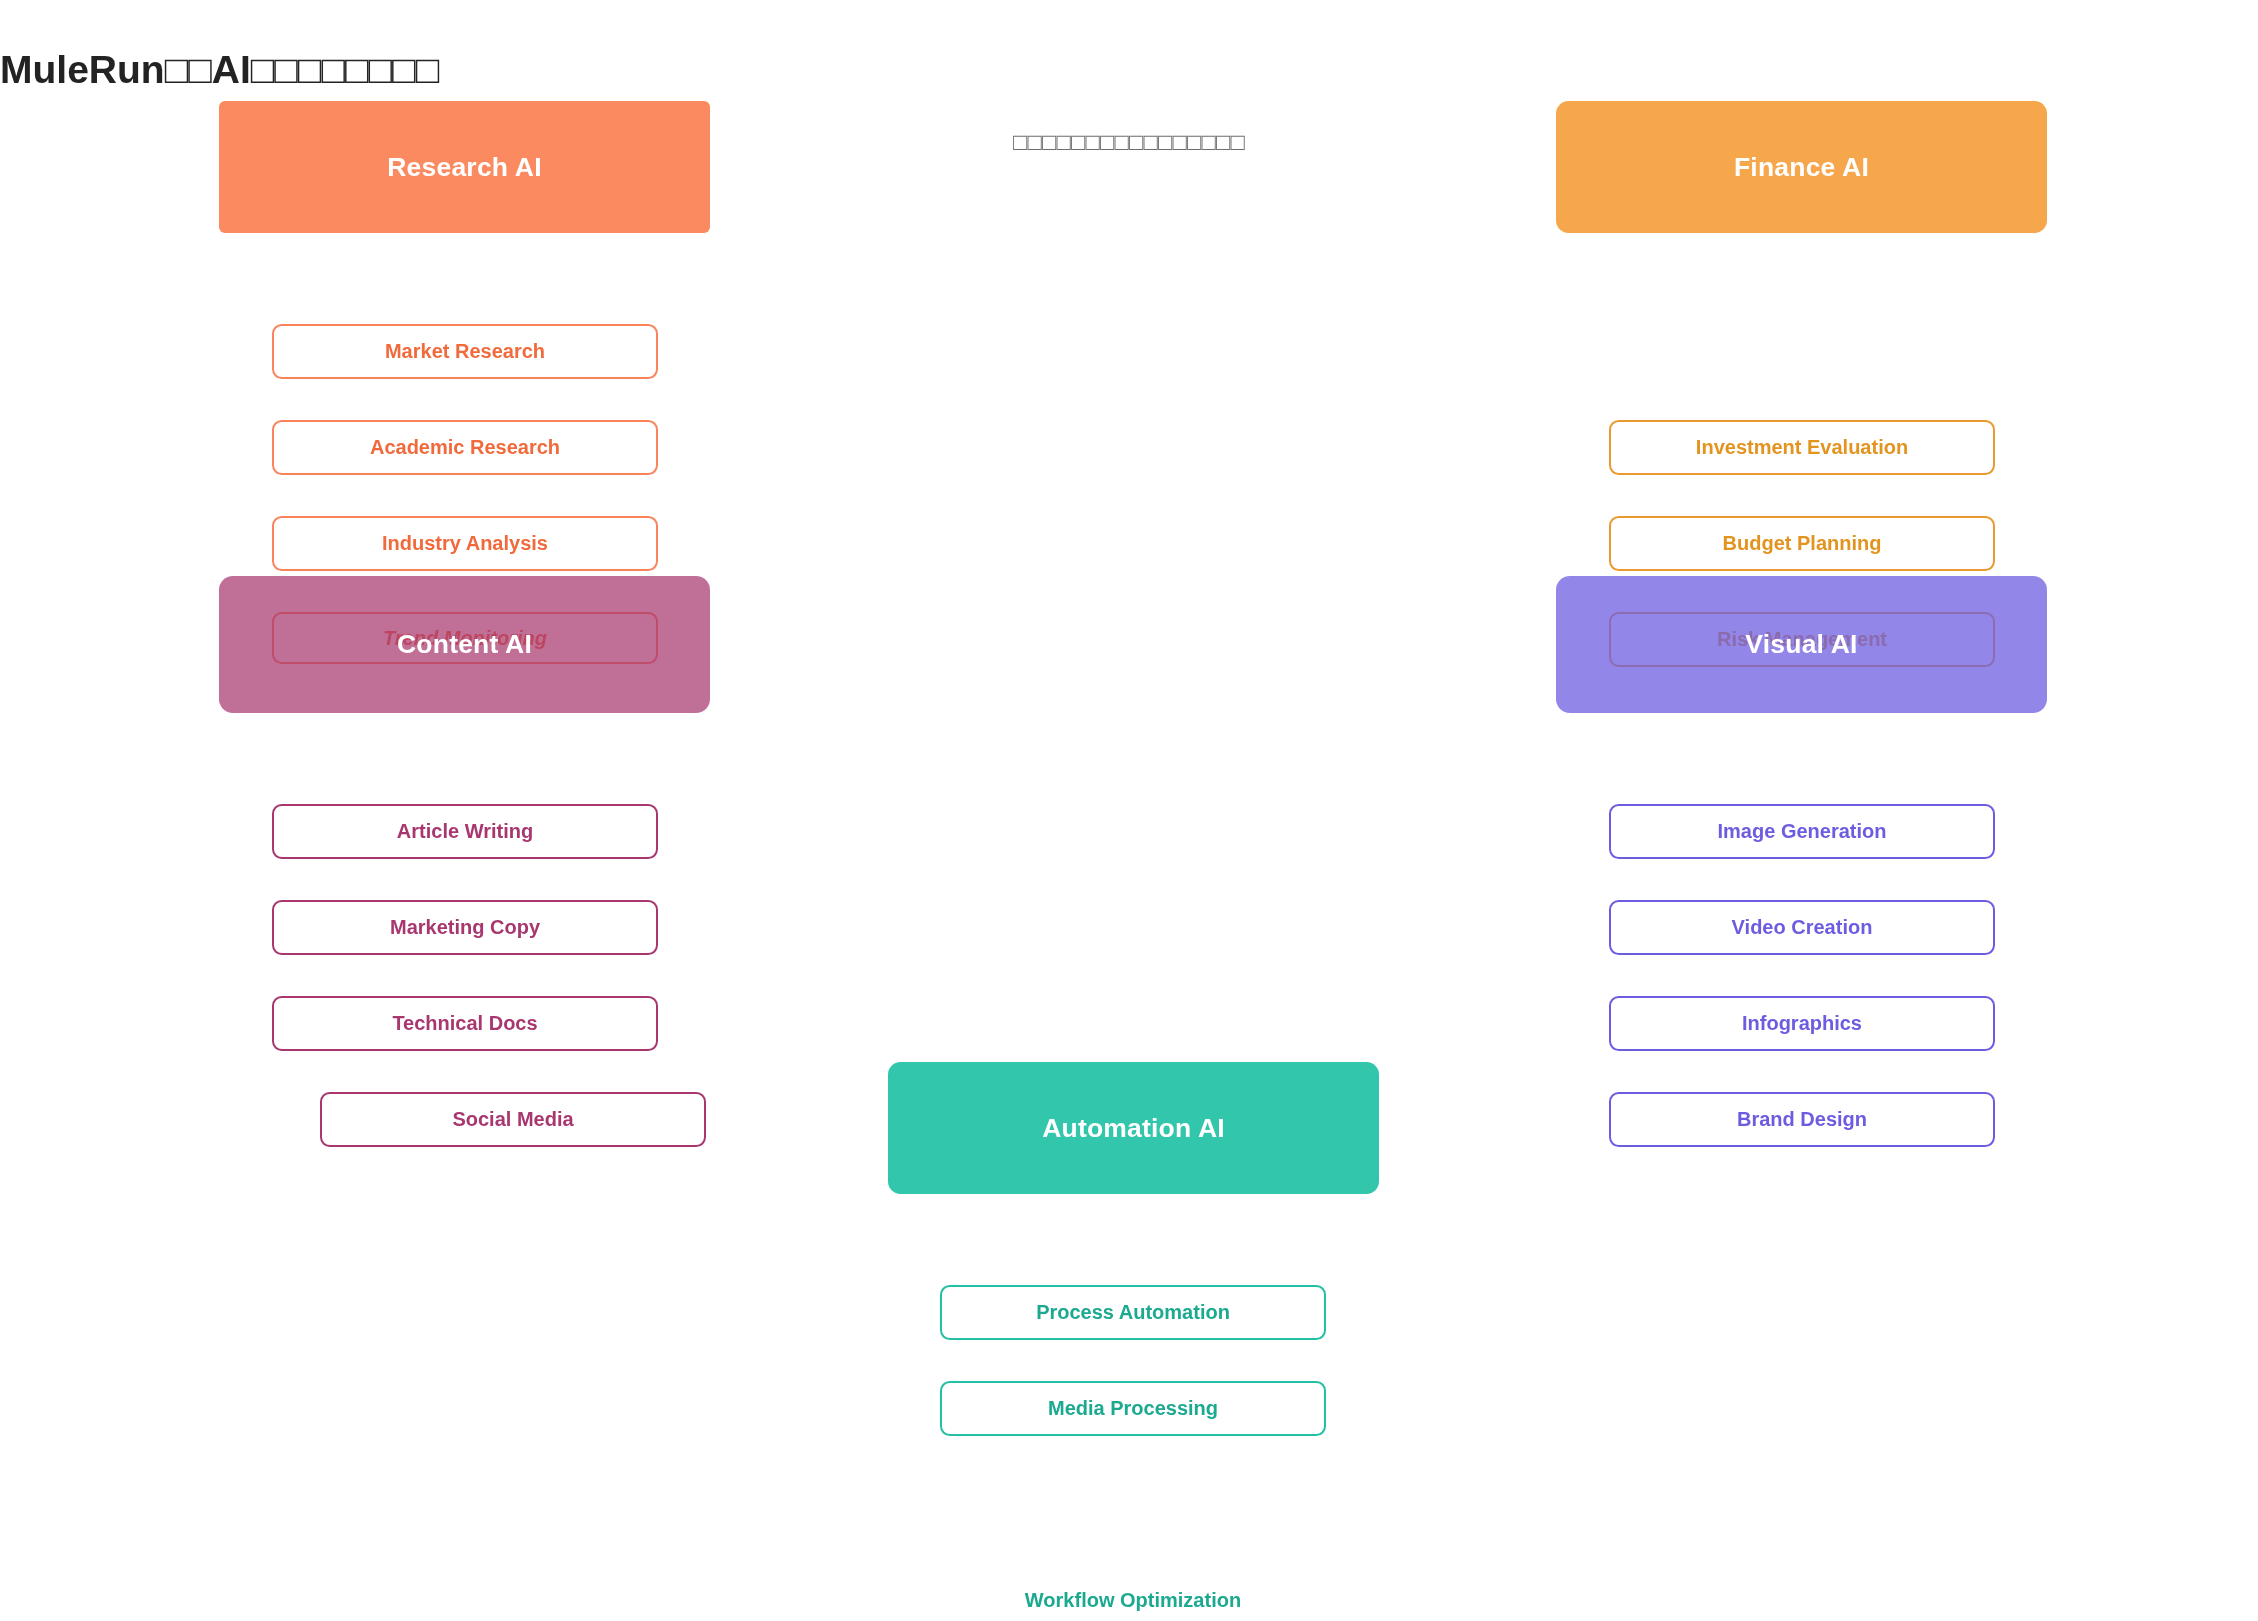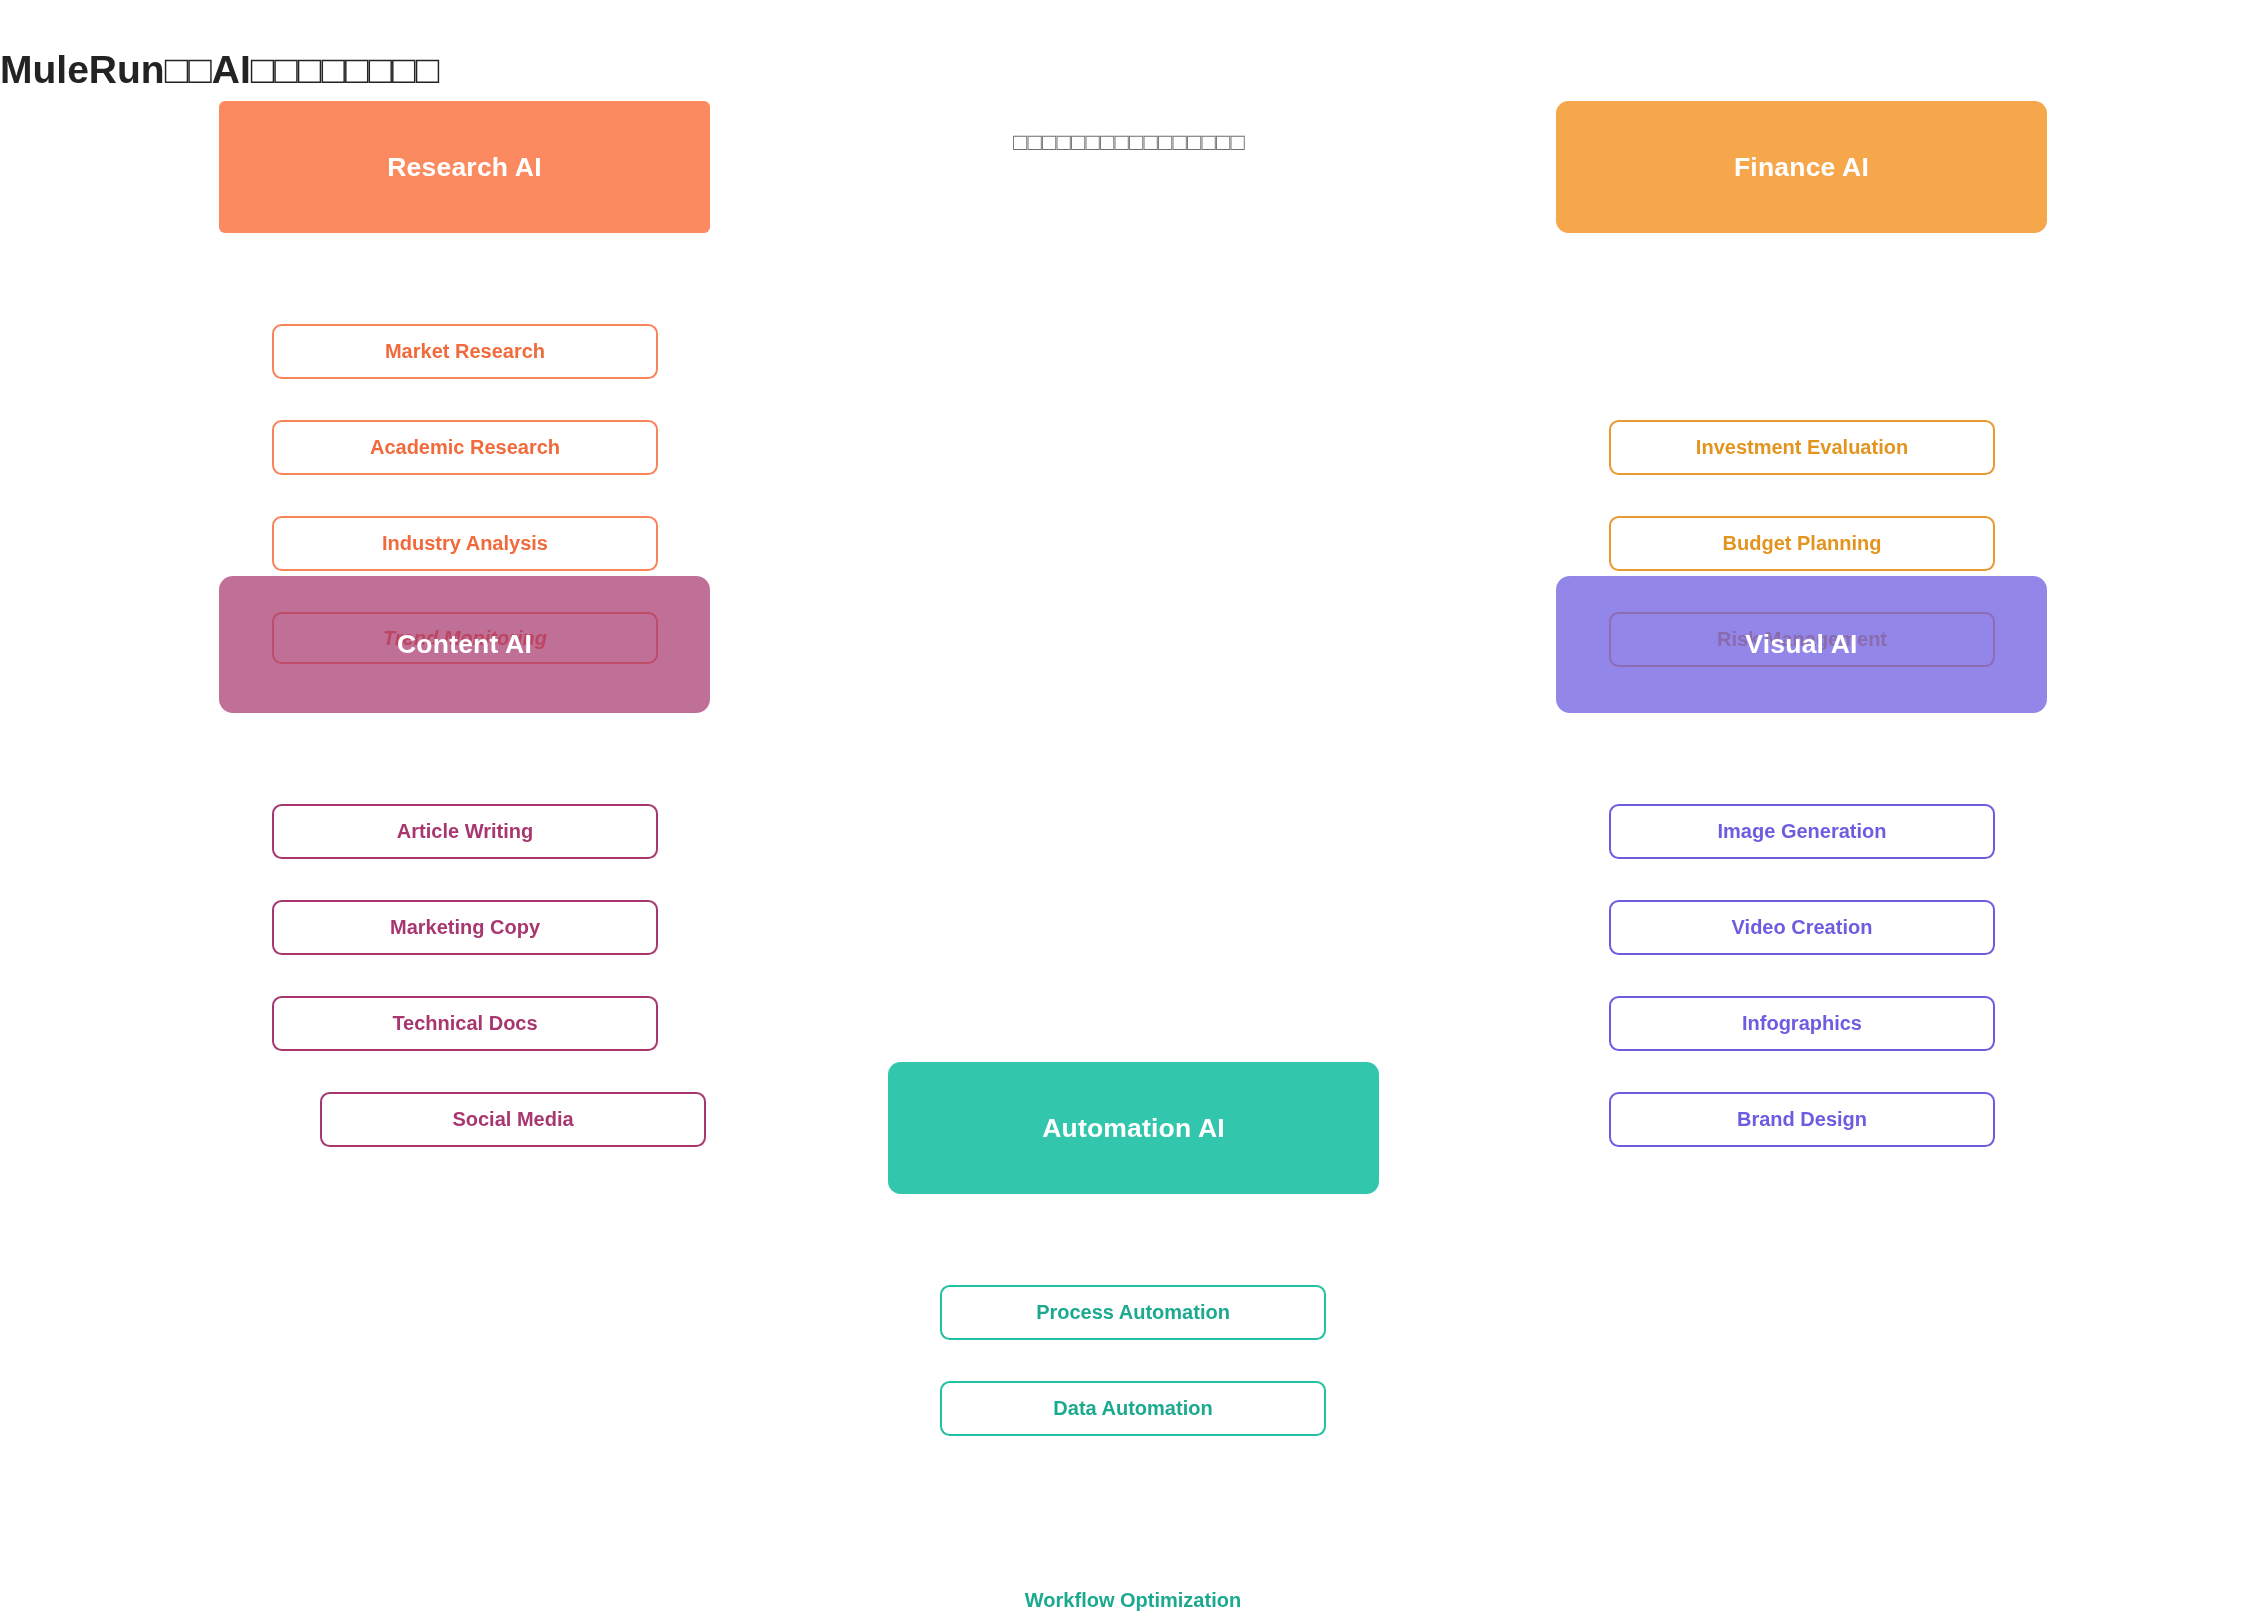--- a/index.html
+++ b/index.html
@@ -132,19 +132,19 @@
   <div class="leaf layer-base" style="left:1609px; top:900px; width:386px; height:55px; border-color:#6C5CE0; color:#6C5CE0;">Video Creation</div>
 
   <div class="leaf layer-base" style="left:1609px; top:996px; width:386px; height:55px; border-color:#6C5CE0; color:#6C5CE0;">Infographics</div>
 
   <div class="leaf layer-base" style="left:1609px; top:1092px; width:386px; height:55px; border-color:#6C5CE0; color:#6C5CE0;">Brand Design</div>
 
   <div class="cat-header layer-base" style="left:888px; top:1062px; width:491px; height:132px; background:#32C6AC;">Automation AI</div>
 
   <div class="leaf layer-base" style="left:940px; top:1285px; width:386px; height:55px; border-color:#21BFA3; color:#1BA98F;">Process Automation</div>
 
-  <div class="leaf layer-base" style="left:940px; top:1381px; width:386px; height:55px; border-color:#21BFA3; color:#1BA98F;">Data Automation</div>
+  <div class="leaf layer-base" style="left:940px; top:1381px; width:386px; height:55px; border-color:#21BFA3; color:#1BA98F;">Media Processing</div>
 
 
   <div class="leaf layer-base noborder" style="left:940px; top:1573px; width:386px; height:55px; color:#1BA98F;">Workflow Optimization</div>
 
 </div>
 
 
 </body></html>

